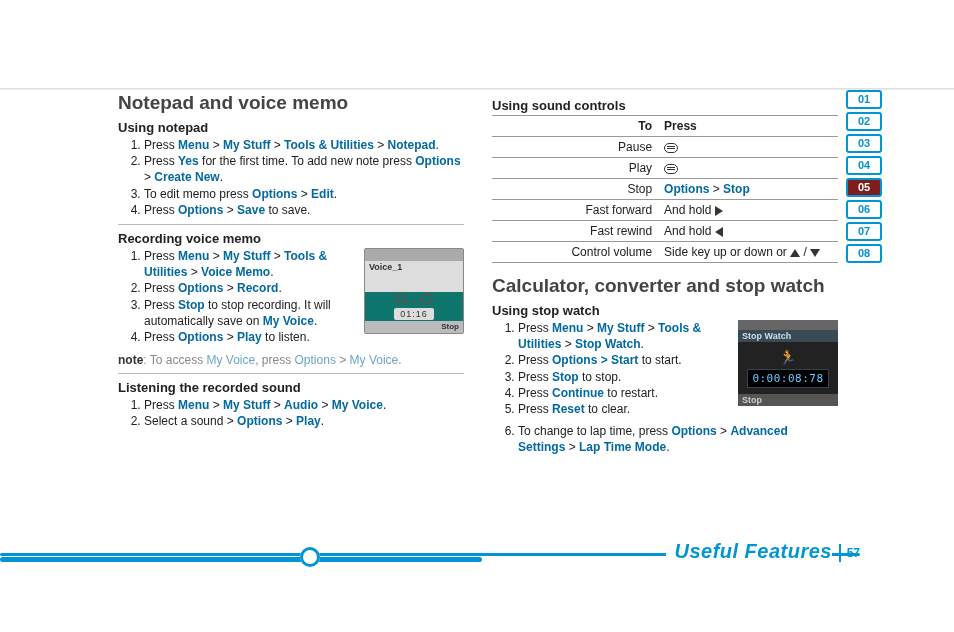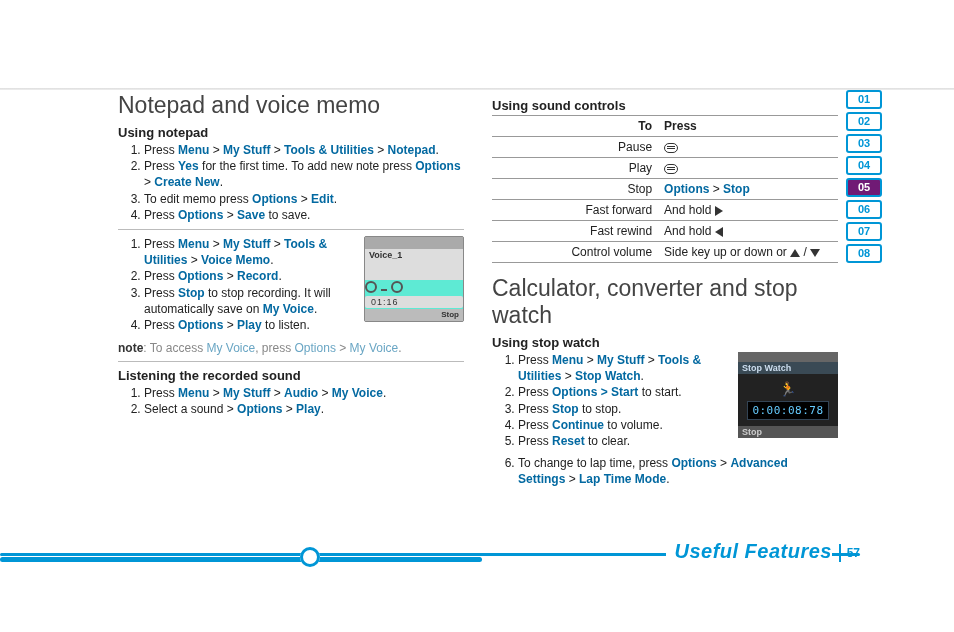--- a/index.html
+++ b/index.html
@@ -23,22 +23,22 @@
   .page {
     position: absolute;
     top: 92px; left: 118px;
     width: 720px;
     display: flex;
     gap: 28px;
   }
   .col { flex: 1; }
   h1.section {
     font-family: Arial, sans-serif;
-    font-weight: 400;
-    font-size: 23px;
+    font-weight: 700;
+    font-size: 19px;
     color: #444;
     margin-bottom: 6px;
   }
   h2.sub {
     font-weight: 700;
     font-size: 13px;
     color: #222;
     margin-top: 6px;
     margin-bottom: 2px;
   }
@@ -67,21 +67,21 @@
     width: 100px; height: 86px;
     background: #555;
     border: 1px solid #888;
     border-radius: 2px;
     position: relative;
     display: flex;
     flex-direction: column;
   }
   .voice-shot .bar1 { height: 12px; background: #aaa; font-size: 9px; color:#333; padding-left:4px; line-height:12px;}
   .voice-shot .bar2 { height: 31px; background: #ddd; font-size: 9px; color:#333; padding-left:4px; line-height:13px; font-weight:700;}
-  .voice-shot .mid { flex:1; background:#5eead4; display:flex; flex-direction:column; justify-content:center; gap:3px;}
+  .voice-shot .mid { flex:1; background:#0f766e; display:flex; flex-direction:column; align-items:center; justify-content:center; gap:3px;}
   .voice-shot .reel { display:flex; gap:4px; align-items:center; color:#555; font-size:14px; letter-spacing:-3px;}
   .voice-shot .reel .c { width:12px;height:12px;border:2px solid #555;border-radius:50%;}
   .voice-shot .time { font-size:9px; background:#ddd; padding:1px 6px; border-radius:2px; color:#333; letter-spacing:1px;}
   .voice-shot .foot { height:12px; background:#bbb; font-size:8px; text-align:right; padding-right:4px; line-height:12px; color:#333; font-weight:700;}
 
   
   .sw-shot {
     width: 100px; height: 86px;
     background: #222;
     border-radius: 2px;
@@ -132,21 +132,21 @@
     width: 36px; height:19px;
     border: 2px solid #0096d6;
     border-radius: 3px;
     color:#0096d6;
     background:#fff;
     font-weight:700;
     font-size:11px;
     text-align:center;
     line-height:15px;
   }
-  .tab.active { background:#701a75; color:#fff; }
+  .tab.active { background:#7f1d1d; color:#fff; }
 
   
   .ribbon {
     position:absolute;
     left: 0;
     top: 542px;
     width: 860px;
     height: 28px;
   }
   .ribbon .line1 { position:absolute; top:11px; left:0; right:0; height:3px; background:#0096d6; border-radius:2px;}
@@ -177,20 +177,21 @@
     <h2 class="sub">Using notepad</h2>
     <ol>
       <li><span>Press </span><span class="k">Menu</span><span class="sep"> &gt; </span><span class="k">My Stuff</span><span class="sep"> &gt; </span><span class="k">Tools &amp; Utilities</span><span class="sep"> &gt; </span><span class="k">Notepad</span><span>.</span></li>
       <li><span>Press </span><span class="k">Yes</span><span> for the first time. To add new note press </span><span class="k">Options</span><span class="sep"> &gt; </span><span class="k">Create New</span><span>.</span></li>
       <li><span>To edit memo press </span><span class="k">Options</span><span class="sep"> &gt; </span><span class="k">Edit</span><span>.</span></li>
       <li><span>Press </span><span class="k">Options</span><span class="sep"> &gt; </span><span class="k">Save</span><span> to save.</span></li>
     </ol>
 
     <hr class="hr">
 
+    <h2 class="sub">Recording voice memo</h2>
     <div class="with-img">
       <div class="txt">
         <ol>
           <li><span>Press </span><span class="k">Menu</span><span class="sep"> &gt; </span><span class="k">My Stuff</span><span class="sep"> &gt; </span><span class="k">Tools &amp; Utilities</span><span class="sep"> &gt; </span><span class="k">Voice Memo</span><span>.</span></li>
           <li><span>Press </span><span class="k">Options</span><span class="sep"> &gt; </span><span class="k">Record</span><span>.</span></li>
           <li><span>Press </span><span class="k">Stop</span><span> to stop recording. It will automatically save on </span><span class="k">My Voice</span><span>.</span></li>
           <li><span>Press </span><span class="k">Options</span><span class="sep"> &gt; </span><span class="k">Play</span><span> to listen.</span></li>
         </ol>
       </div>
       <div class="voice-shot">
@@ -259,21 +260,21 @@
 
     <h1 class="section" style="margin-top:12px;">Calculator, converter and stop watch</h1>
 
     <h2 class="sub">Using stop watch</h2>
     <div class="with-img">
       <div class="txt">
         <ol>
           <li><span>Press </span><span class="k">Menu</span><span class="sep"> &gt; </span><span class="k">My Stuff</span><span class="sep"> &gt; </span><span class="k">Tools &amp; Utilities</span><span class="sep"> &gt; </span><span class="k">Stop Watch</span><span>.</span></li>
           <li><span>Press </span><span class="k">Options &gt; Start</span><span> to start.</span></li>
           <li><span>Press </span><span class="k">Stop</span><span> to stop.</span></li>
-          <li><span>Press </span><span class="k">Continue</span><span> to volume.</span></li>
+          <li><span>Press </span><span class="k">Continue</span><span> to restart.</span></li>
           <li><span>Press </span><span class="k">Reset</span><span> to clear.</span></li>
         </ol>
       </div>
       <div class="sw-shot">
         <div class="t1"></div>
         <div class="t2">Stop Watch</div>
         <div class="body">
           <div class="runner">🏃</div>
           <div class="digits">0:00:08:78</div>
         </div>

